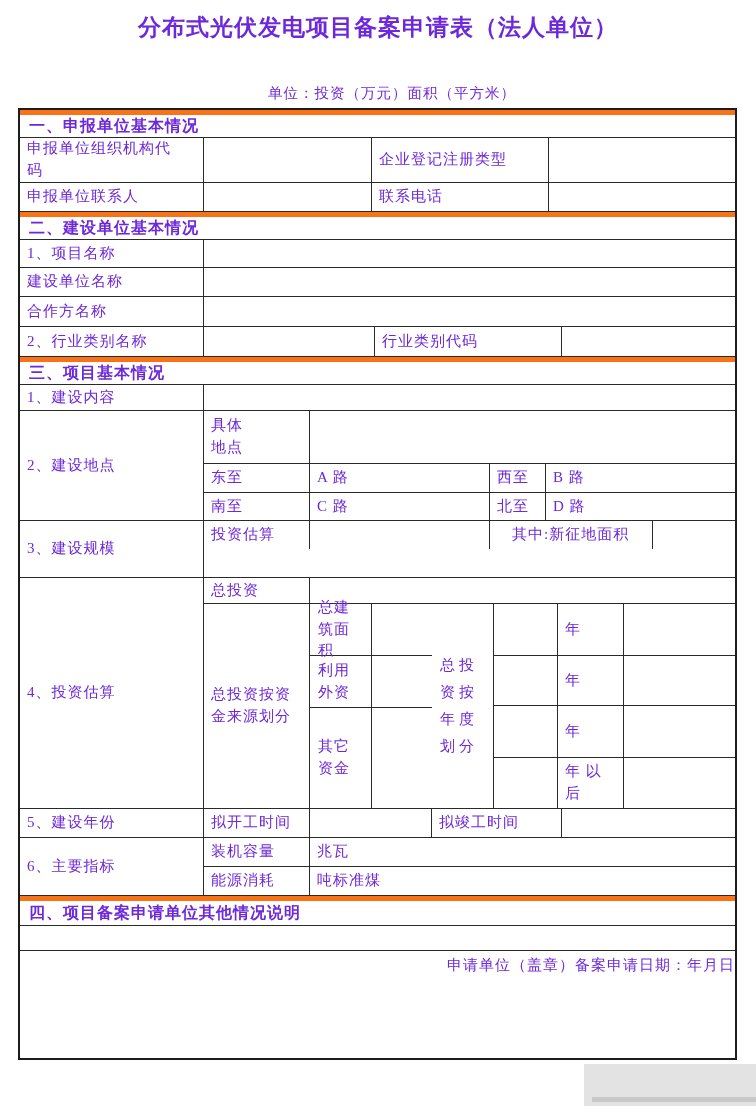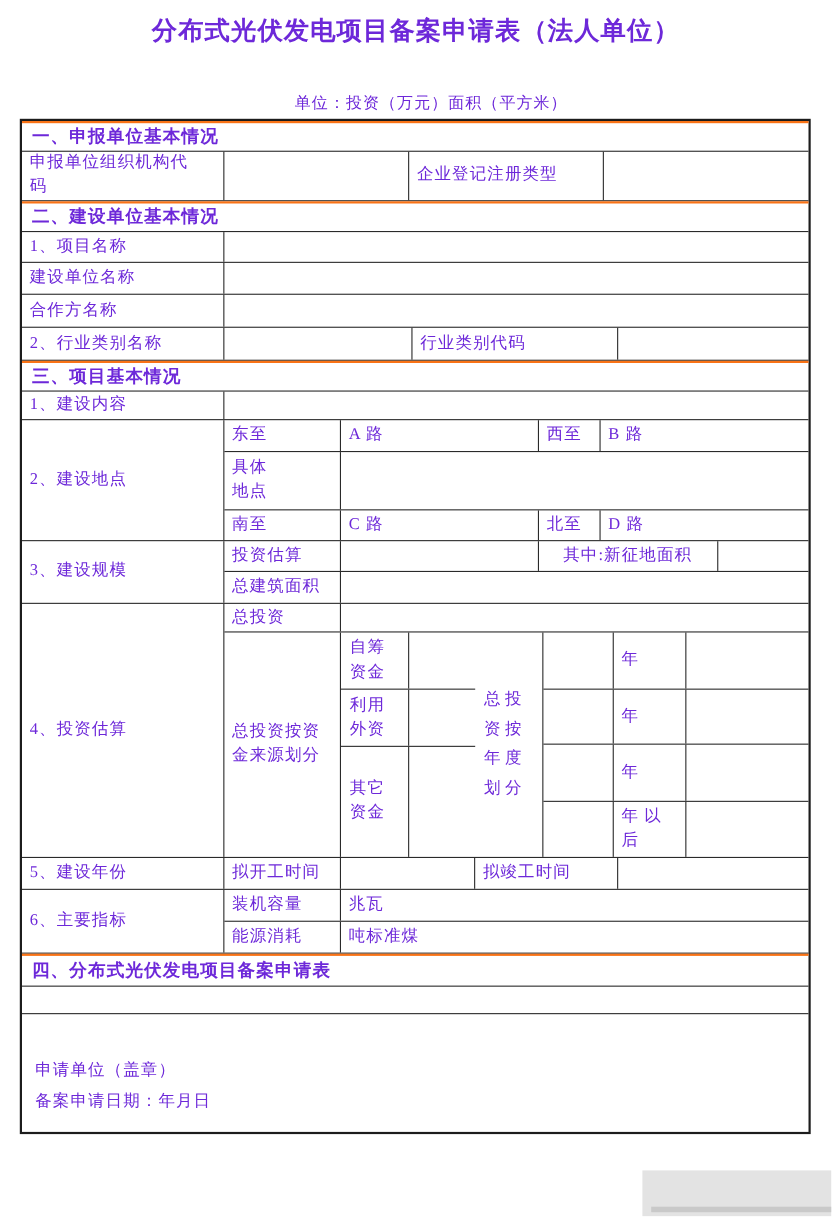--- a/index.html
+++ b/index.html
@@ -13,21 +13,21 @@
   }
   .unit-note{
     position:absolute;top:84px;left:14px;width:100%;text-align:center;font-size:14.5px;letter-spacing:1px;
   }
   .form-table{
     position:absolute;left:18px;top:108px;width:719px;
     border:2px solid #1c1c1c;display:flex;flex-direction:column;box-sizing:border-box;background:#fff;
   }
   .band{display:flex;border-bottom:1px solid #2a2a2a;box-sizing:border-box;flex:0 0 auto;}
   .band:last-child{border-bottom:none;}
-  .band.sec{border-top:2px solid #f97316;justify-content:center;}
+  .band.sec{border-top:5px solid #f97316;justify-content:center;}
   .vstack{display:flex;flex-direction:column;box-sizing:border-box;}
   .srow{display:flex;border-bottom:1px solid #2a2a2a;box-sizing:border-box;flex:0 0 auto;}
   .srow:last-child{border-bottom:none;}
   .srow.grow,.vstack.grow{flex:1 1 auto;}
   .c{
     border-right:1px solid #2a2a2a;box-sizing:border-box;display:flex;align-items:center;
     padding:1px 7px;font-size:15px;letter-spacing:1px;line-height:1.45;
   }
   .c.grow{flex:1 1 auto;}
   .c.no-br{border-right:none;}
@@ -37,21 +37,21 @@
   .w187{width:187px;flex:0 0 187px;} .w106{width:106px;flex:0 0 106px;}
   .w180{width:180px;flex:0 0 180px;} .w56{width:56px;flex:0 0 56px;}
   .w145{width:145px;flex:0 0 145px;padding:1px 4px;margin-left:18px;} .w122c{width:122px;flex:0 0 122px;}
   .w130{width:130px;flex:0 0 130px;} .w62{width:62px;flex:0 0 62px;padding:1px 8px;}
   .w64{width:64px;flex:0 0 64px;} .w66{width:66px;flex:0 0 66px;}
   .wrap9{display:inline-block;max-width:158px;}
   .wrap2{display:inline-block;max-width:38px;}
   .wrap5{display:inline-block;max-width:86px;}
   .wrapyear{display:inline-block;max-width:40px;letter-spacing:4px;line-height:1.8;}
   .wrapafter{display:inline-block;max-width:52px;}
-  .footer-cell{flex-direction:column;align-items:flex-start;justify-content:flex-end;padding:0 0 14px 12px;}
+  .footer-cell{flex-direction:row;align-items:flex-start;justify-content:flex-end;padding:0 0 14px 12px;}
   .footer-cell div{line-height:28px;letter-spacing:1px;}
   .artifact{position:absolute;left:584px;top:1064px;width:172px;height:42px;background:#e3e3e3;}
   .artifact-edge{position:absolute;left:592px;top:1097px;width:164px;height:5px;background:#c9c9c9;}
 </style>
 </head>
 <body>
 
 <div class="page">
 
   <div class="title">分布式光伏发电项目备案申请表（法人单位）</div>
@@ -66,20 +66,26 @@
 
     <div class="band" style="height:45px">
       <div class="c w184">
           <span class="wrap9">申报单位组织机构代码</span>
         </div>
       <div class="c w168"></div>
       <div class="c w177">企业登记注册类型</div>
       <div class="c grow no-br"></div>
     </div>
 
+    <div class="band" style="height:29px">
+      <div class="c w184">申报单位联系人</div>
+      <div class="c w168"></div>
+      <div class="c w177">联系电话</div>
+      <div class="c grow no-br"></div>
+    </div>
 
     <div class="band sec" style="height:28px">
       <div class="c grow no-br hdr">二、建设单位基本情况</div>
     </div>
 
     <div class="band" style="height:28px">
       <div class="c w184">1、项目名称</div>
       <div class="c grow no-br"></div>
     </div>
 
@@ -105,72 +111,68 @@
     </div>
 
     <div class="band" style="height:26px">
       <div class="c w184">1、建设内容</div>
       <div class="c grow no-br"></div>
     </div>
 
     <div class="band" style="height:110px">
       <div class="c w184">2、建设地点</div>
       <div class="vstack grow">
+        <div class="srow" style="height:53px">
+          <div class="c w106">
+              <span class="wrap2">具体地点</span>
+            </div>
+          <div class="c grow no-br"></div>
+        </div>
         <div class="srow" style="height:29px">
           <div class="c w106">东至</div>
           <div class="c w180">A 路</div>
           <div class="c w56">西至</div>
           <div class="c grow no-br">B 路</div>
         </div>
-        <div class="srow" style="height:53px">
-          <div class="c w106">
-              <span class="wrap2">具体地点</span>
-            </div>
-          <div class="c grow no-br"></div>
-        </div>
         <div class="srow grow">
           <div class="c w106">南至</div>
           <div class="c w180">C 路</div>
           <div class="c w56">北至</div>
           <div class="c grow no-br">D 路</div>
         </div>
       </div>
     </div>
 
     <div class="band" style="height:57px">
       <div class="c w184">3、建设规模</div>
       <div class="vstack grow">
         <div class="srow" style="height:28px">
           <div class="c w106">投资估算</div>
           <div class="c w180"></div>
           <div class="c w145">其中:新征地面积</div>
           <div class="c grow no-br"></div>
         </div>
-        <div class="srow grow">
-          <div class="c w106">总建筑面积</div>
-          <div class="c grow no-br"></div>
-        </div>
       </div>
     </div>
 
     <div class="band" style="height:231px">
       <div class="c w184">4、投资估算</div>
       <div class="vstack grow">
         <div class="srow" style="height:26px">
           <div class="c w106">总投资</div>
           <div class="c grow no-br"></div>
         </div>
         <div class="srow grow">
           <div class="c w106">
               <span class="wrap5">总投资按资金来源划分</span>
             </div>
           <div class="vstack w122c">
             <div class="srow" style="height:52px">
               <div class="c w62">
-                  <span class="wrap2">自筹资金</span>
+                  <span class="wrap2">总建筑面积</span>
                 </div>
               <div class="c grow no-br"></div>
             </div>
             <div class="srow" style="height:52px">
               <div class="c w62">
                   <span class="wrap2">利用外资</span>
                 </div>
               <div class="c grow no-br"></div>
             </div>
             <div class="srow grow">
@@ -227,21 +229,21 @@
           <div class="c grow no-br">兆瓦</div>
         </div>
         <div class="srow grow">
           <div class="c w106">能源消耗</div>
           <div class="c grow no-br">吨标准煤</div>
         </div>
       </div>
     </div>
 
     <div class="band sec" style="height:30px">
-      <div class="c grow no-br hdr">四、分布式光伏发电项目备案申请表</div>
+      <div class="c grow no-br hdr">四、项目备案申请单位其他情况说明</div>
     </div>
 
     <div class="band" style="height:25px">
       <div class="c grow no-br"></div>
     </div>
 
     <div class="band" style="height:107px">
       <div class="c grow no-br footer-cell">
         <div>申请单位（盖章）</div>
         <div>备案申请日期：年月日</div>

